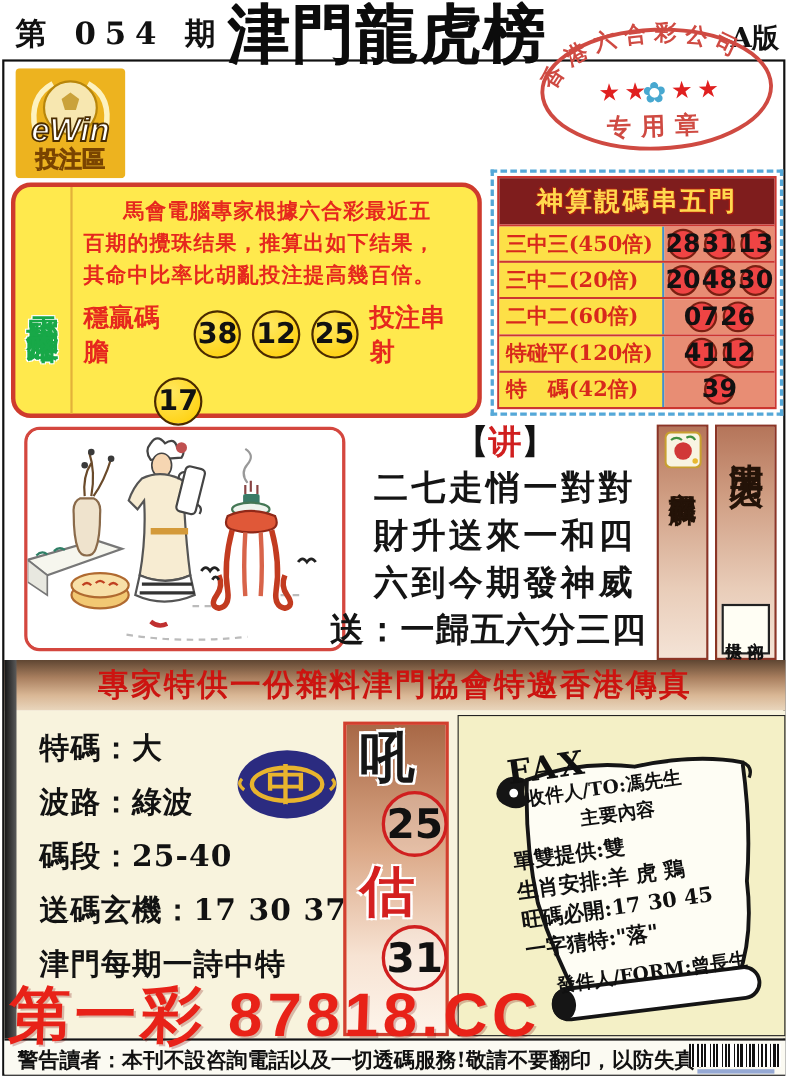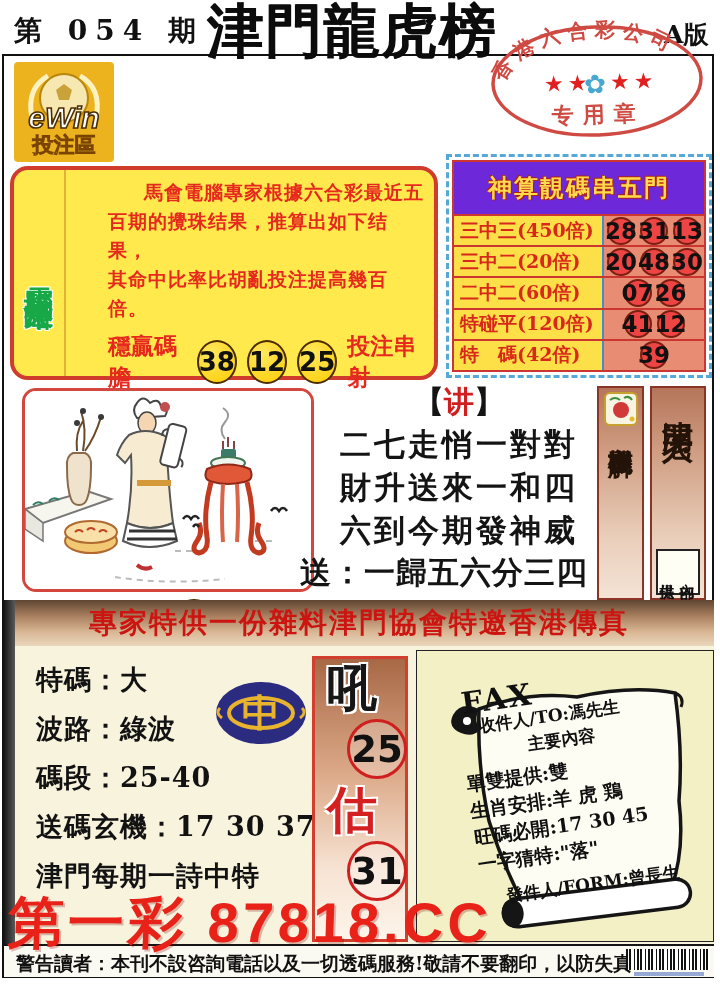--- a/index.html
+++ b/index.html
@@ -21,36 +21,36 @@
   
   .ewin{left:14px;top:62px;width:100px;height:100px;}
 
   
   .red-box{left:10px;top:166px;width:428px;height:214px;background:#ffe94d;
            border:4px solid #cf3b2d;border-radius:18px;box-sizing:border-box;display:flex;}
   .red-box .side{width:50px;border-right:2px solid #e3b23a;display:flex;align-items:center;justify-content:center;}
   .vtext{writing-mode:vertical-rl;text-orientation:upright;}
   .side-label{font-size:29px;font-weight:900;color:#18a848;letter-spacing:3px;
       text-shadow:-1px -1px 0 #fff,1px -1px 0 #fff,-1px 1px 0 #fff,1px 1px 0 #fff;}
-  .str-body{flex:1;padding:8px 8px 4px 10px;margin-left:32px;}
+  .str-body{flex:1;padding:8px 8px 4px 10px;}
   .str-line{font-size:19px;line-height:29px;font-weight:700;color:#e6281e;letter-spacing:1px;}
   .indent{text-indent:36px;}
   .ball{display:inline-flex;align-items:center;justify-content:center;width:44px;height:44px;
         border-radius:50%;background:radial-gradient(circle at 35% 30%,#ffe860,#ffcc00);
         border:2px solid #4a2a00;color:#111;font-weight:900;font-size:26px;box-sizing:border-box;
         font-family:"DejaVu Sans",sans-serif;}
   .str-row1{display:flex;align-items:center;gap:10px;margin-top:8px;}
   .str-lab{font-size:23px;font-weight:900;color:#e6281e;}
   .str-row2{display:flex;gap:22px;margin-left:64px;margin-top:8px;flex-direction:column;}
 
   
   .blue-box{left:446px;top:154px;width:266px;height:224px;border:3px dashed #55a8d8;
             box-sizing:border-box;padding:3px;background:#fff;}
   .blue-inner{border:2px solid #cc3630;height:100%;box-sizing:border-box;display:flex;flex-direction:column;}
-  .serial-title{height:52px;background:#6d28d9;display:flex;align-items:center;justify-content:center;
+  .serial-title{height:42px;background:#7f1d1d;display:flex;align-items:center;justify-content:center;
             font-size:24px;font-weight:900;color:#ffd94e;letter-spacing:2px;
             text-shadow:1px 1px 0 #b02010,-1px -1px 0 #b02010;}
   .s-row{flex:1;display:grid;grid-template-columns:150px 1fr;border-top:2px solid #cc3630;}
   .s-lab{background:#fde047;color:#d8281c;font-weight:900;font-size:19px;display:flex;
          align-items:center;padding-left:6px;border-right:2px solid #3f8fd0;}
   .s-val{background:#e88d74;display:flex;align-items:center;justify-content:center;gap:5px;}
   .sball{display:inline-flex;align-items:center;justify-content:center;width:28px;height:28px;
         border-radius:50%;background:#ef4444;border:2px solid #7a1f12;color:#111;
         font-weight:900;font-size:23px;box-sizing:border-box;font-family:"DejaVu Sans",sans-serif;}
 

